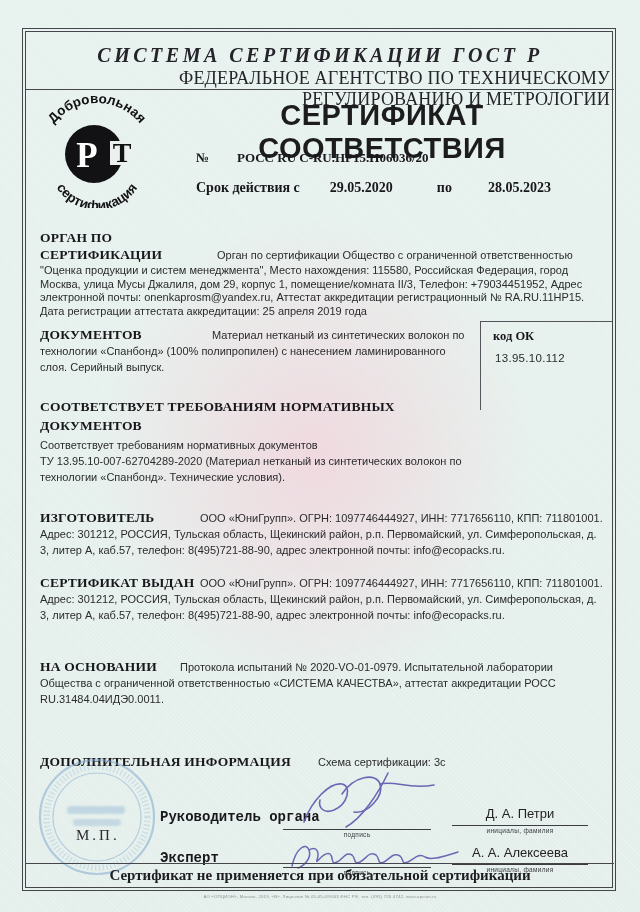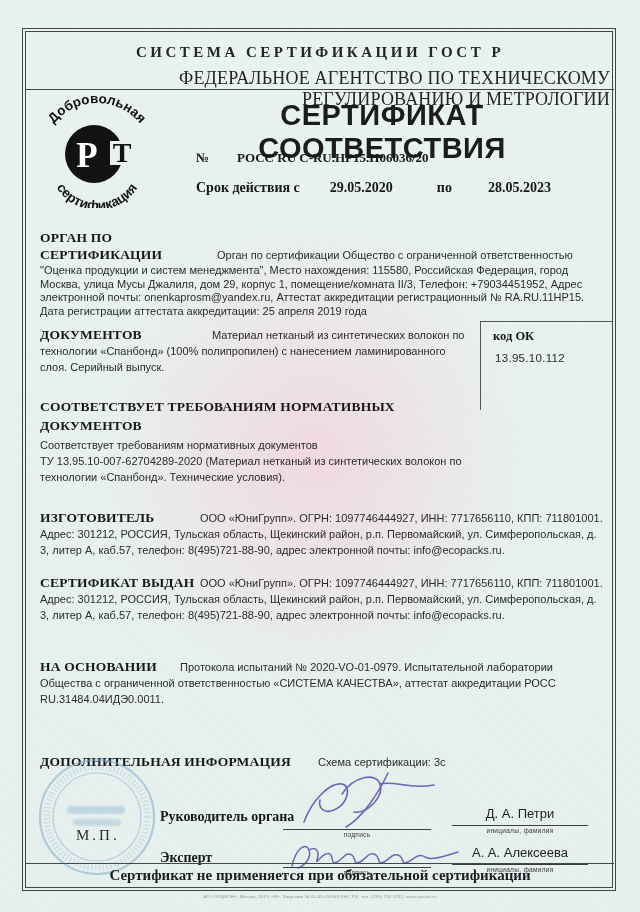--- a/index.html
+++ b/index.html
@@ -5,21 +5,21 @@
   html,body{margin:0;padding:0;background:#dde7e4;}
   .page{position:relative;width:640px;height:912px;margin:0 auto;overflow:hidden;
     font-family:"Liberation Sans",sans-serif;color:#222;
     background:
       radial-gradient(ellipse 300px 330px at 49% 50%, rgba(241,213,221,.85), rgba(241,213,221,0) 72%),
       repeating-linear-gradient(45deg, rgba(255,255,255,.18) 0 1px, rgba(0,0,0,0) 1px 3px),
       linear-gradient(#e7f1ed,#e4efeb);}
   .frame{position:absolute;left:22px;top:28px;width:592px;height:861px;border:1.4px solid #45454c;}
   .frame-inner{position:absolute;inset:2px;border:1px solid #45454c;}
   .sys-title{position:absolute;top:44px;left:30px;width:580px;text-align:center;
-    font-family:"Liberation Serif",serif;font-weight:bold;font-size:15px;letter-spacing:3.5px;color:#24242a;}
+    font-family:"Liberation Serif",serif;font-weight:bold;font-size:20px;letter-spacing:3.5px;color:#24242a;font-style:italic;}
   .agency{position:absolute;top:68px;left:30px;width:580px;text-align:right;
     font-family:"Liberation Serif",serif;font-weight:normal;font-size:18px;letter-spacing:.2px;color:#24242a;}
   .header-rule{position:absolute;left:26px;top:89px;width:588px;border-top:1.3px solid #45454c;}
   .doc-title{position:absolute;top:99px;left:158px;width:448px;text-align:center;
     font-weight:bold;font-size:29px;letter-spacing:.5px;color:#1c1c1e;}
   .cert-no-row{position:absolute;top:150px;left:196px;font-family:"Liberation Serif",serif;
     font-weight:bold;font-size:13px;color:#17171c;}
   .cert-no-row .no-lbl{margin-right:28px;}
   .validity-row{position:absolute;top:180px;left:196px;font-family:"Liberation Serif",serif;
     font-weight:bold;font-size:14px;color:#17171c;}
@@ -46,21 +46,21 @@
   .sec-basis{top:646px;}
   .sec-basis .h{width:140px;}
   .sec-additional{top:741px;}
   .sec-additional .h{width:278px;}
   .code-box{position:absolute;left:480px;width:132px;border-top:1px solid #55555c;border-left:1px solid #55555c;
     padding:7px 6px 16px 12px;box-sizing:border-box;}
   .code-box .cb-lbl{font-family:"Liberation Serif",serif;font-weight:bold;font-size:12.5px;color:#17171c;}
   .code-box .cb-val{font-size:11.5px;color:#2b2b2e;margin-top:8px;padding-left:2px;letter-spacing:.3px;}
   .box-ok{top:321px;height:89px;}
   .box-tnved{top:411px;height:72px;}
-  .role{position:absolute;left:160px;font-family:Liberation Serif, serif;font-weight:bold;
+  .role{position:absolute;left:160px;font-family:Liberation Mono, monospace;font-weight:bold;
     font-size:14px;color:#17171c;}
   .role-head{top:809px;}
   .role-expert{top:850px;}
   .sig-line{position:absolute;border-bottom:1px solid #3c3c42;height:0;}
   .line-cap{position:absolute;font-size:6.5px;color:#3a3a40;text-align:center;letter-spacing:.3px;}
   .sign-name{position:absolute;font-size:13px;color:#222;text-align:center;}
   .mp{position:absolute;left:76px;top:827px;font-family:"Liberation Serif",serif;
     font-size:15px;letter-spacing:3px;color:#2c2c30;}
   .stamp{position:absolute;left:33px;top:753px;opacity:.85;}
   .ink{position:absolute;}

